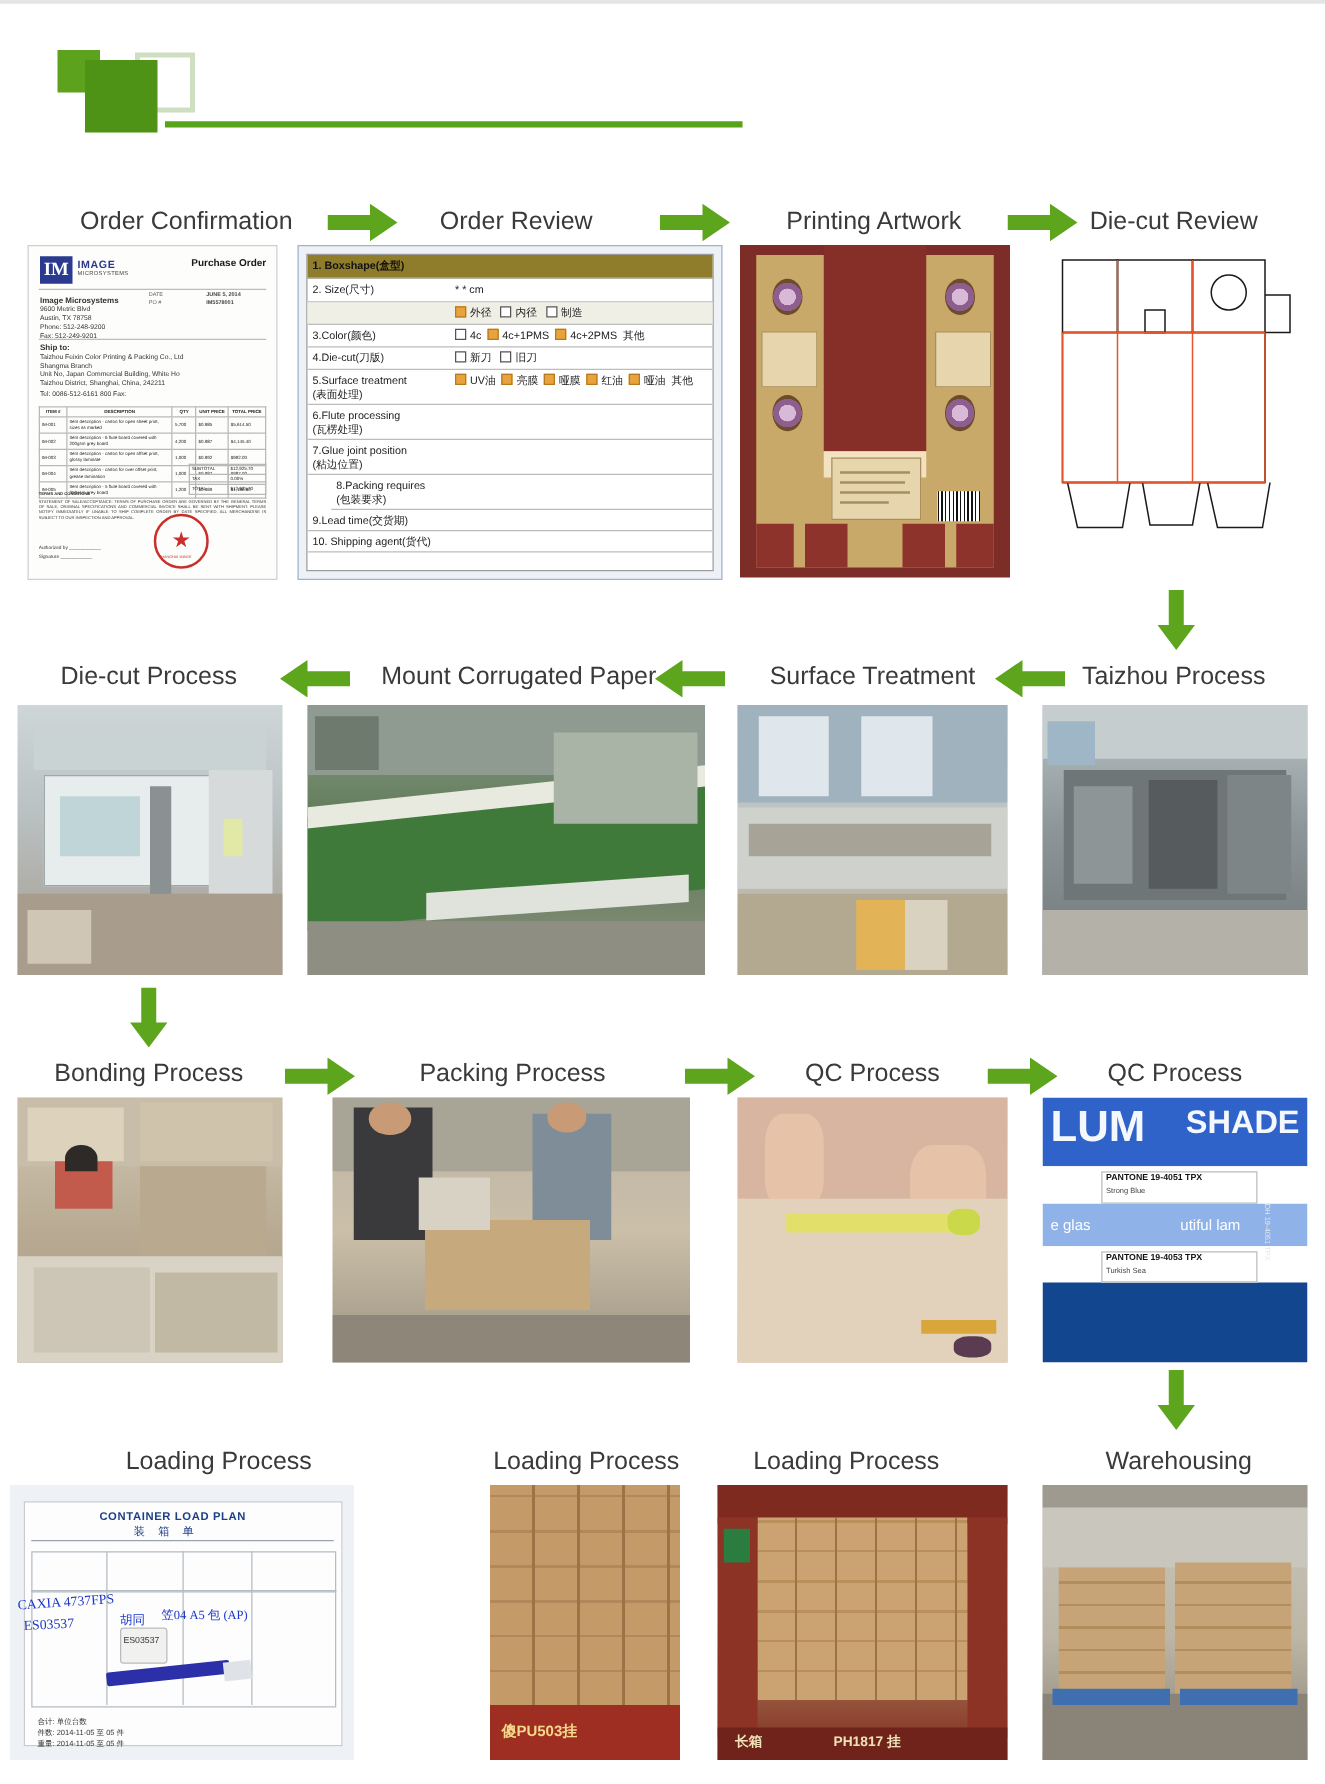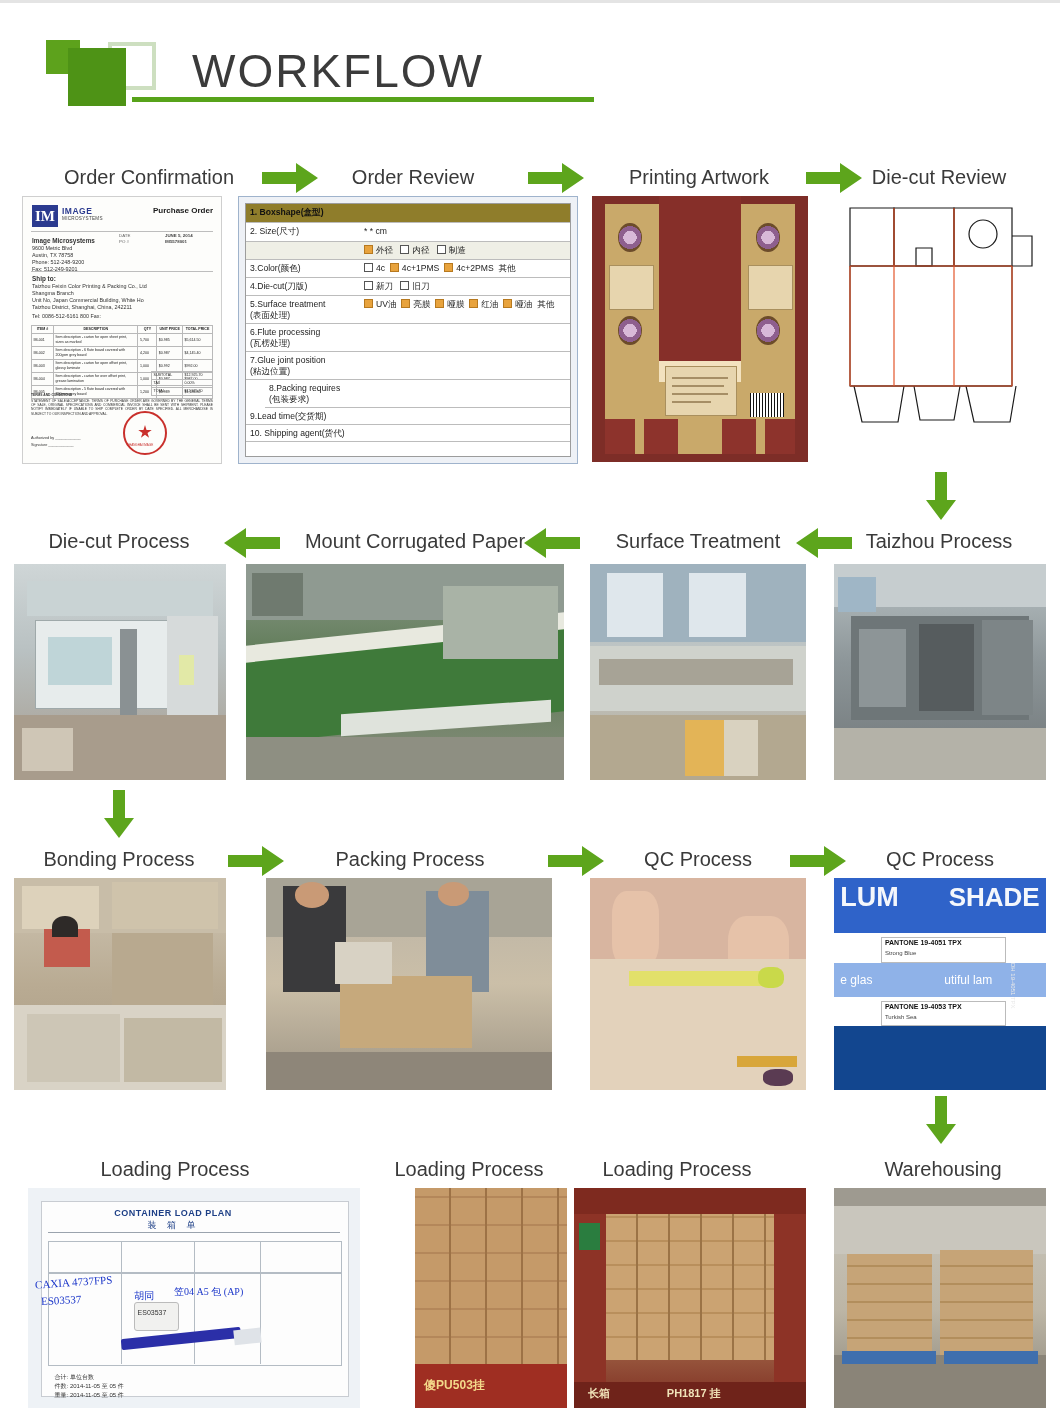--- a/index.html
+++ b/index.html
@@ -101,21 +101,20 @@
 <body>
 
 <div class="top-rule"></div>
 
 <div class="header">
   <div class="logo-wrap">
     <div class="logo-sq logo-a"></div>
     <div class="logo-sq logo-c"></div>
     <div class="logo-sq logo-b"></div>
   </div>
-  <div class="wf-title">WORKFLOW</div>
 </div>
 <div class="title-rule"></div>
 
 <div class="stage-label" style="left:42px;top:166px;width:214px;">Order Confirmation</div>
 <div class="stage-label" style="left:306px;top:166px;width:214px;">Order Review</div>
 <div class="stage-label" style="left:592px;top:166px;width:214px;">Printing Artwork</div>
 <div class="stage-label" style="left:832px;top:166px;width:214px;">Die-cut Review</div>
 
 <div class="arrow" style="left:262px;top:163px;">
   <svg width="56" height="30" viewBox="0 0 56 30">
@@ -481,21 +480,21 @@
 </div>
 
 <div class="shot p-qc2" style="left:834px;top:878px;width:212px;height:212px;">
   <div class="blob" style="left:0;top:0;width:100%;height:26%;background:#2f63c9;"></div>
   <div class="blob" style="left:0;top:26%;width:100%;height:14%;background:#ffffff;"></div>
   <div class="blob" style="left:0;top:40%;width:100%;height:16%;background:#8fb2e8;"></div>
   <div class="blob" style="left:0;top:56%;width:100%;height:14%;background:#ffffff;"></div>
   <div class="blob" style="left:0;top:70%;width:100%;height:30%;background:#12468f;"></div>
   <div class="blob" style="left:22%;top:28%;width:58%;height:11%;background:#fff;border:1px solid #bbb;"></div>
   <div class="blob" style="left:22%;top:58%;width:58%;height:11%;background:#fff;border:1px solid #bbb;"></div>
-  <div style="position:absolute;left:3%;top:2%;font-size:27px;font-weight:bold;color:#ffffff;opacity:.95;">LUM</div>
+  <div style="position:absolute;left:3%;top:2%;font-size:35px;font-weight:bold;color:#ffffff;opacity:.95;">LUM</div>
   <div style="position:absolute;right:3%;top:2%;font-size:26px;font-weight:bold;color:#ffffff;opacity:.95;">SHADE</div>
   <div style="position:absolute;left:24%;top:29%;font-size:7px;color:#111;font-weight:bold;">PANTONE 19-4051 TPX</div>
   <div style="position:absolute;left:24%;top:34%;font-size:6px;color:#444;">Strong Blue</div>
   <div style="position:absolute;left:24%;top:59%;font-size:7px;color:#111;font-weight:bold;">PANTONE 19-4053 TPX</div>
   <div style="position:absolute;left:24%;top:64%;font-size:6px;color:#444;">Turkish Sea</div>
   <div style="position:absolute;left:3%;top:45%;font-size:12px;color:#ffffff;">e glas</div>
   <div style="position:absolute;left:52%;top:45%;font-size:12px;color:#ffffff;">utiful lam</div>
   <div style="position:absolute;left:83%;top:40%;font-size:6px;color:#e8e8e8;writing-mode:vertical-rl;">DH 19-4051 TPX</div>
 </div>
 
@@ -503,21 +502,21 @@
   <svg width="30" height="48" viewBox="0 0 30 48">
       <path d="M9 0 H21 V28 H30 L15 48 L0 28 H9 Z" fill="#5da51c"></path>
     </svg>
 </div>
 
 <div class="stage-label" style="left:70px;top:1158px;width:210px;">Loading Process</div>
 <div class="stage-label" style="left:364px;top:1158px;width:210px;">Loading Process</div>
 <div class="stage-label" style="left:572px;top:1158px;width:210px;">Loading Process</div>
 <div class="stage-label" style="left:838px;top:1158px;width:210px;">Warehousing</div>
 
-<div class="shot p-load1" style="left:28px;top:1188px;width:332px;height:220px;">
+<div class="shot p-load1" style="left:8px;top:1188px;width:275px;height:220px;">
   <div class="blob" style="left:0;top:0;width:100%;height:100%;background:#eef2f6;"></div>
   <div class="blob" style="left:4%;top:6%;width:92%;height:88%;background:#fdfdfd;border:1px solid #c8ccd2;"></div>
   <div style="position:absolute;left:26%;top:9%;font-size:9px;font-weight:bold;color:#1d3f86;letter-spacing:.5px;">CONTAINER LOAD PLAN</div>
   <div style="position:absolute;left:36%;top:14%;font-size:9px;color:#1d3f86;letter-spacing:4px;">装 箱 单</div>
   <div class="blob" style="left:6%;top:20%;width:88%;height:1px;background:#9aa3ad;"></div>
   <div class="blob" style="left:6%;top:24%;width:88%;height:14%;border:1px solid #b4bcc4;"></div>
   <div class="blob" style="left:6%;top:38%;width:88%;height:42%;border:1px solid #b4bcc4;"></div>
   <div class="blob" style="left:28%;top:24%;width:1px;height:56%;background:#b4bcc4;"></div>
   <div class="blob" style="left:50%;top:24%;width:1px;height:56%;background:#b4bcc4;"></div>
   <div class="blob" style="left:70%;top:24%;width:1px;height:56%;background:#b4bcc4;"></div>
@@ -527,21 +526,21 @@
   <div style="position:absolute;left:44%;top:44%;font-size:10px;color:#1b36c9;font-family:'Liberation Serif',serif;">笠04 A5 包 (AP)</div>
   <div class="blob" style="left:32%;top:52%;width:13%;height:12%;background:#f1f1ef;border:1px solid #bbb;border-radius:3px;"></div>
   <div style="position:absolute;left:33%;top:55%;font-size:7px;color:#333;">ES03537</div>
   <div class="blob" style="left:28%;top:66%;width:36%;height:5%;background:#2b2fa8;transform:rotate(-6deg);border-radius:2px;"></div>
   <div class="blob" style="left:62%;top:64%;width:8%;height:7%;background:#dfe3e8;transform:rotate(-6deg);"></div>
   <div style="position:absolute;left:8%;top:84%;font-size:6px;color:#333;white-space:pre-line;">合计: 单位台数
 件数: 2014-11-05 至 05 件
 重量: 2014-11-05 至 05 件</div>
 </div>
 
-<div class="shot p-load2" style="left:392px;top:1188px;width:152px;height:220px;margin-left:23px;">
+<div class="shot p-load2" style="left:392px;top:1188px;width:152px;height:220px;">
   <div class="blob" style="left:0;top:0;width:100%;height:80%;background:repeating-linear-gradient(0deg,#c59a69 0 26px,#b4875a 26px 28px);"></div>
   <div class="blob" style="left:0;top:0;width:100%;height:80%;background:repeating-linear-gradient(90deg,transparent 0 34px,#9d7246 34px 36px);"></div>
   <div class="blob" style="left:0;top:80%;width:100%;height:20%;background:#9f2e22;"></div>
   <div style="position:absolute;left:6%;top:86%;font-size:12px;color:#f3d98a;font-weight:bold;">傻PU503挂</div>
 </div>
 
 <div class="shot p-load3" style="left:574px;top:1188px;width:232px;height:220px;">
   <div class="blob" style="left:0;top:0;width:100%;height:14%;background:#7e2a1f;"></div>
   <div class="blob" style="left:14%;top:12%;width:72%;height:66%;background:repeating-linear-gradient(0deg,#cba372 0 22px,#b98f5c 22px 24px);"></div>
   <div class="blob" style="left:14%;top:12%;width:72%;height:66%;background:repeating-linear-gradient(90deg,transparent 0 30px,#9b7346 30px 32px);"></div>

